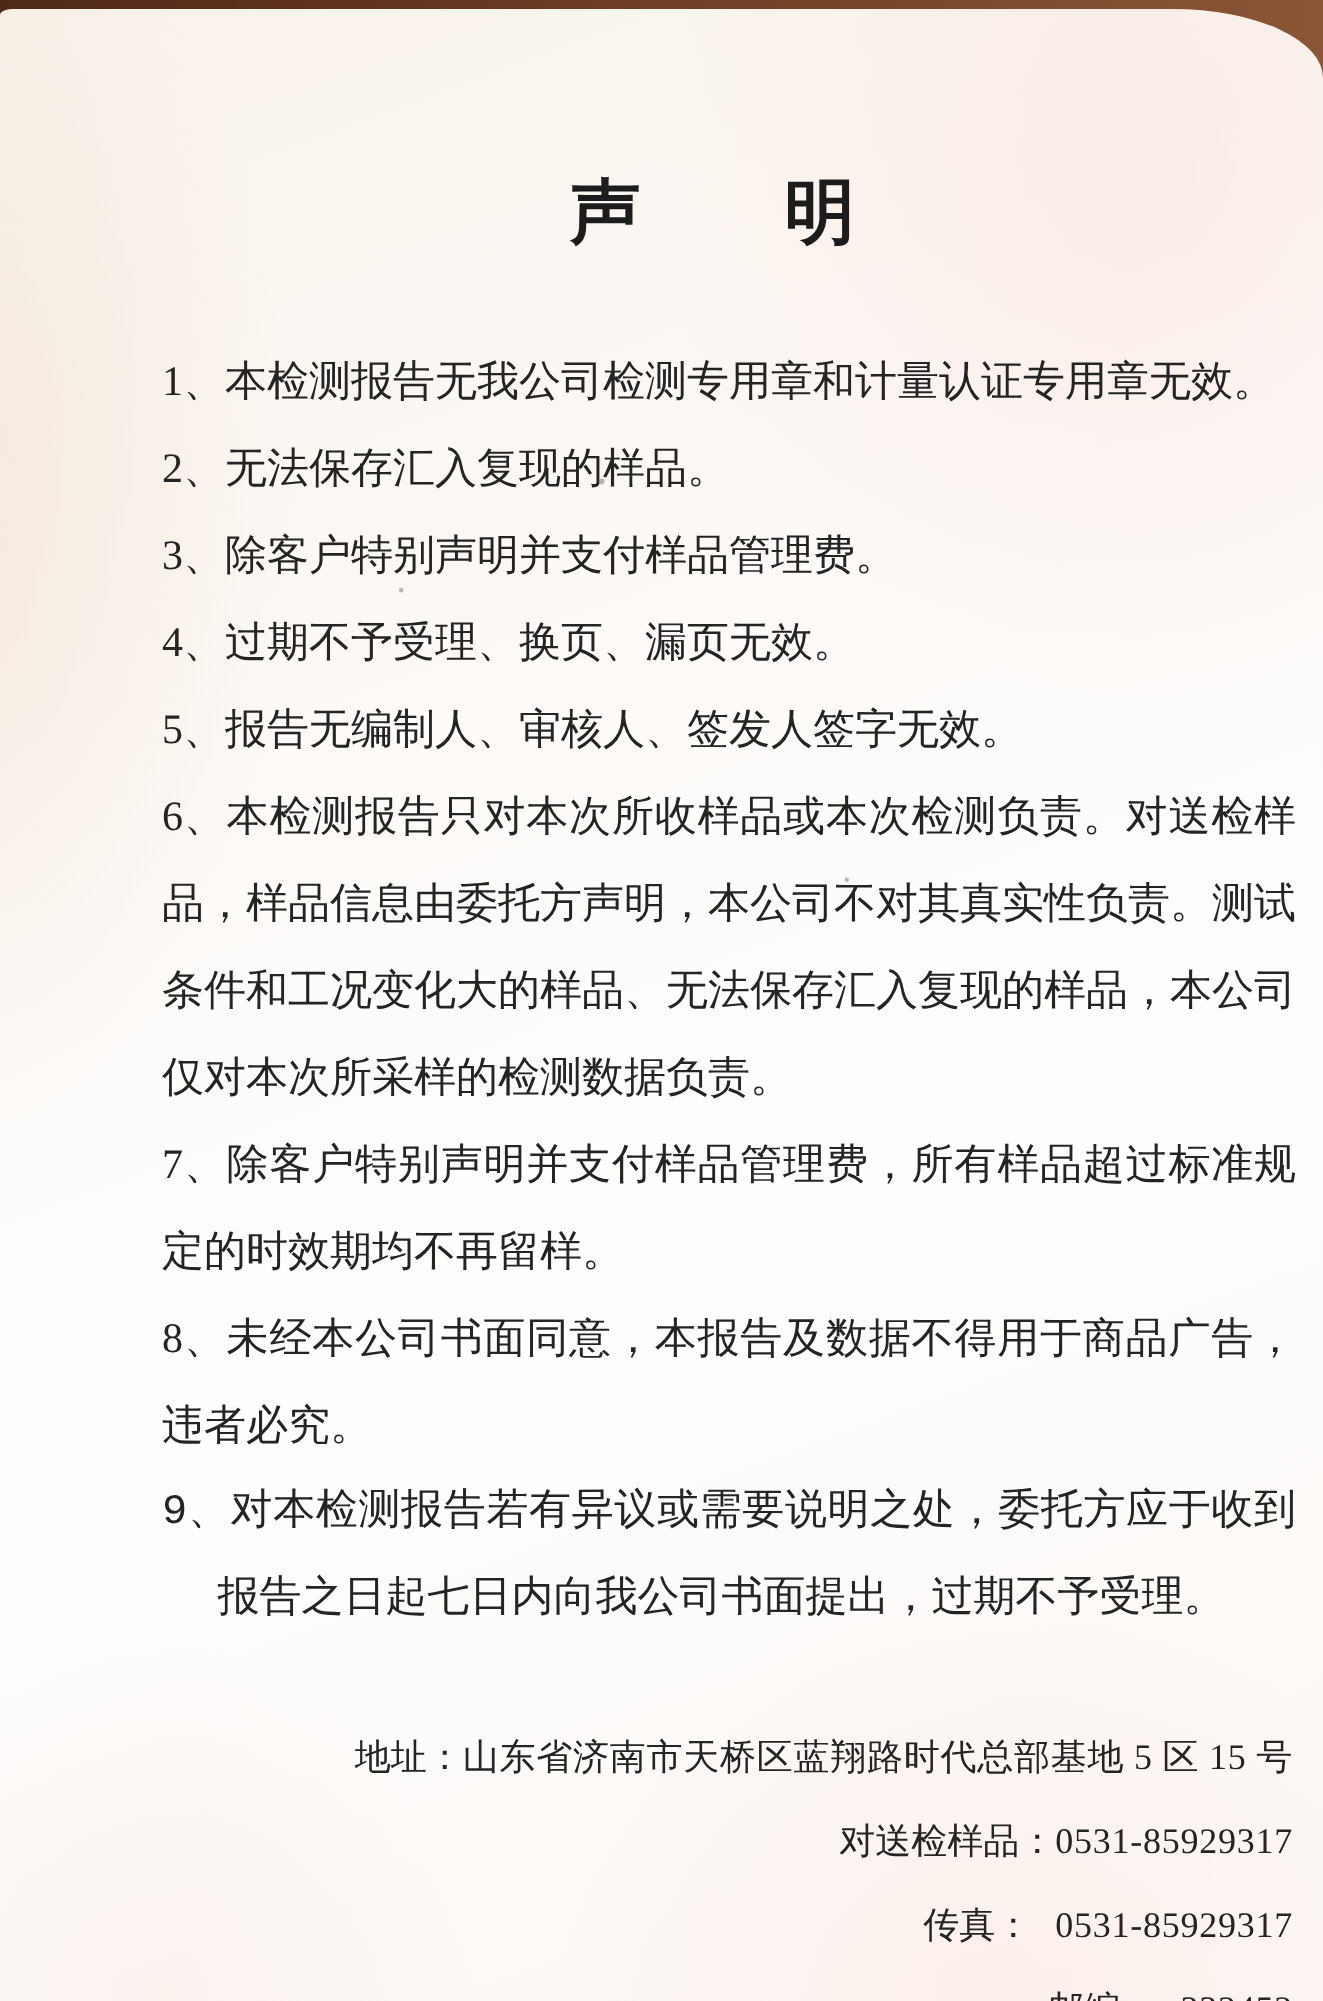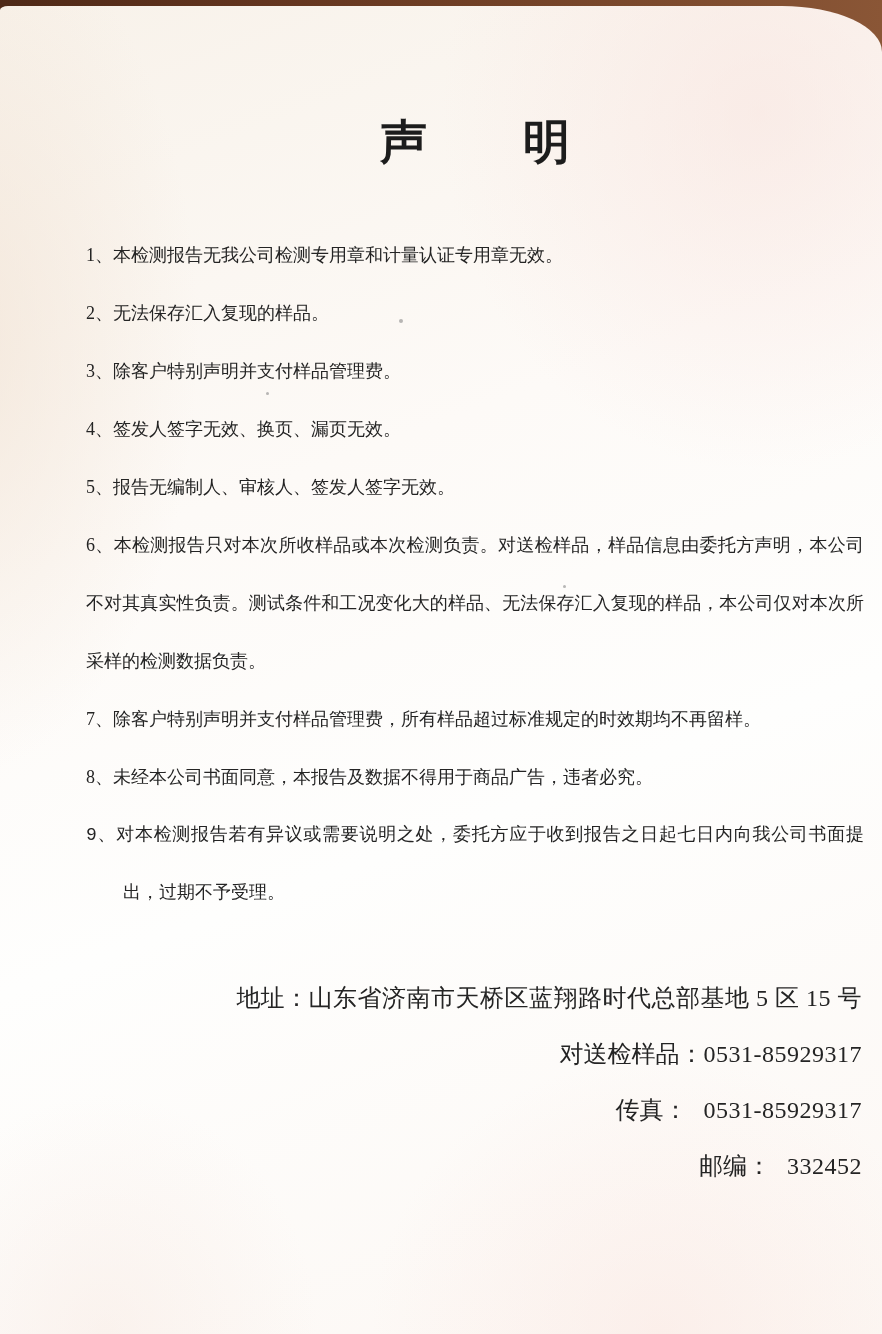--- a/index.html
+++ b/index.html
@@ -38,22 +38,22 @@
     justify-content: center;
     gap: 96px;
     transform: translateX(34px);
     font-size: 47px;
     line-height: 60px;
     font-weight: 700;
     color: #1c1c1c;
     letter-spacing: 0;
   }
   .items {
-    margin: 54px 18px 0 86px;
-    font-size: 18px;
+    margin: 54px 18px 0 108px;
+    font-size: 28px;
     line-height: 58px;
     text-align: justify;
     color: #242424;
   }
   .items p { margin: 0; }
   .items p.hang {
     padding-left: 37px;
     text-indent: -37px;
     font-family: Liberation Mono, monospace;
   }
@@ -82,21 +82,21 @@
 
     <h1 class="title">
       <span>声</span>
       <span>明</span>
     </h1>
 
     <div class="items">
       <p><span>1、</span><span>本检测报告无我公司检测专用章和计量认证专用章无效。</span></p>
       <p><span>2、</span><span>无法保存汇入复现的样品。</span></p>
       <p><span>3、</span><span>除客户特别声明并支付样品管理费。</span></p>
-      <p><span>4、</span><span>签发人签字无效、换页、漏页无效。</span></p>
+      <p><span>4、</span><span>过期不予受理、换页、漏页无效。</span></p>
       <p><span>5、</span><span>报告无编制人、审核人、签发人签字无效。</span></p>
       <p><span>6、</span><span>本检测报告只对本次所收样品或本次检测负责。对送检样品，样品信息由委托方声明，本公司不对其真实性负责。测试条件和工况变化大的样品、无法保存汇入复现的样品，本公司仅对本次所采样的检测数据负责。</span></p>
       <p><span>7、</span><span>除客户特别声明并支付样品管理费，所有样品超过标准规定的时效期均不再留样。</span></p>
       <p><span>8、</span><span>未经本公司书面同意，本报告及数据不得用于商品广告，违者必究。</span></p>
       <p class="hang"><span>9、</span><span>对本检测报告若有异议或需要说明之处，委托方应于收到报告之日起七日内向我公司书面提出，过期不予受理。</span></p>
     </div>
 
     <div class="contact">
       <p><span>地址：</span><span class="val">山东省济南市天桥区蓝翔路时代总部基地 5 区 15 号</span></p>
       <p><span>对送检样品：</span><span class="val">0531-85929317</span></p>

